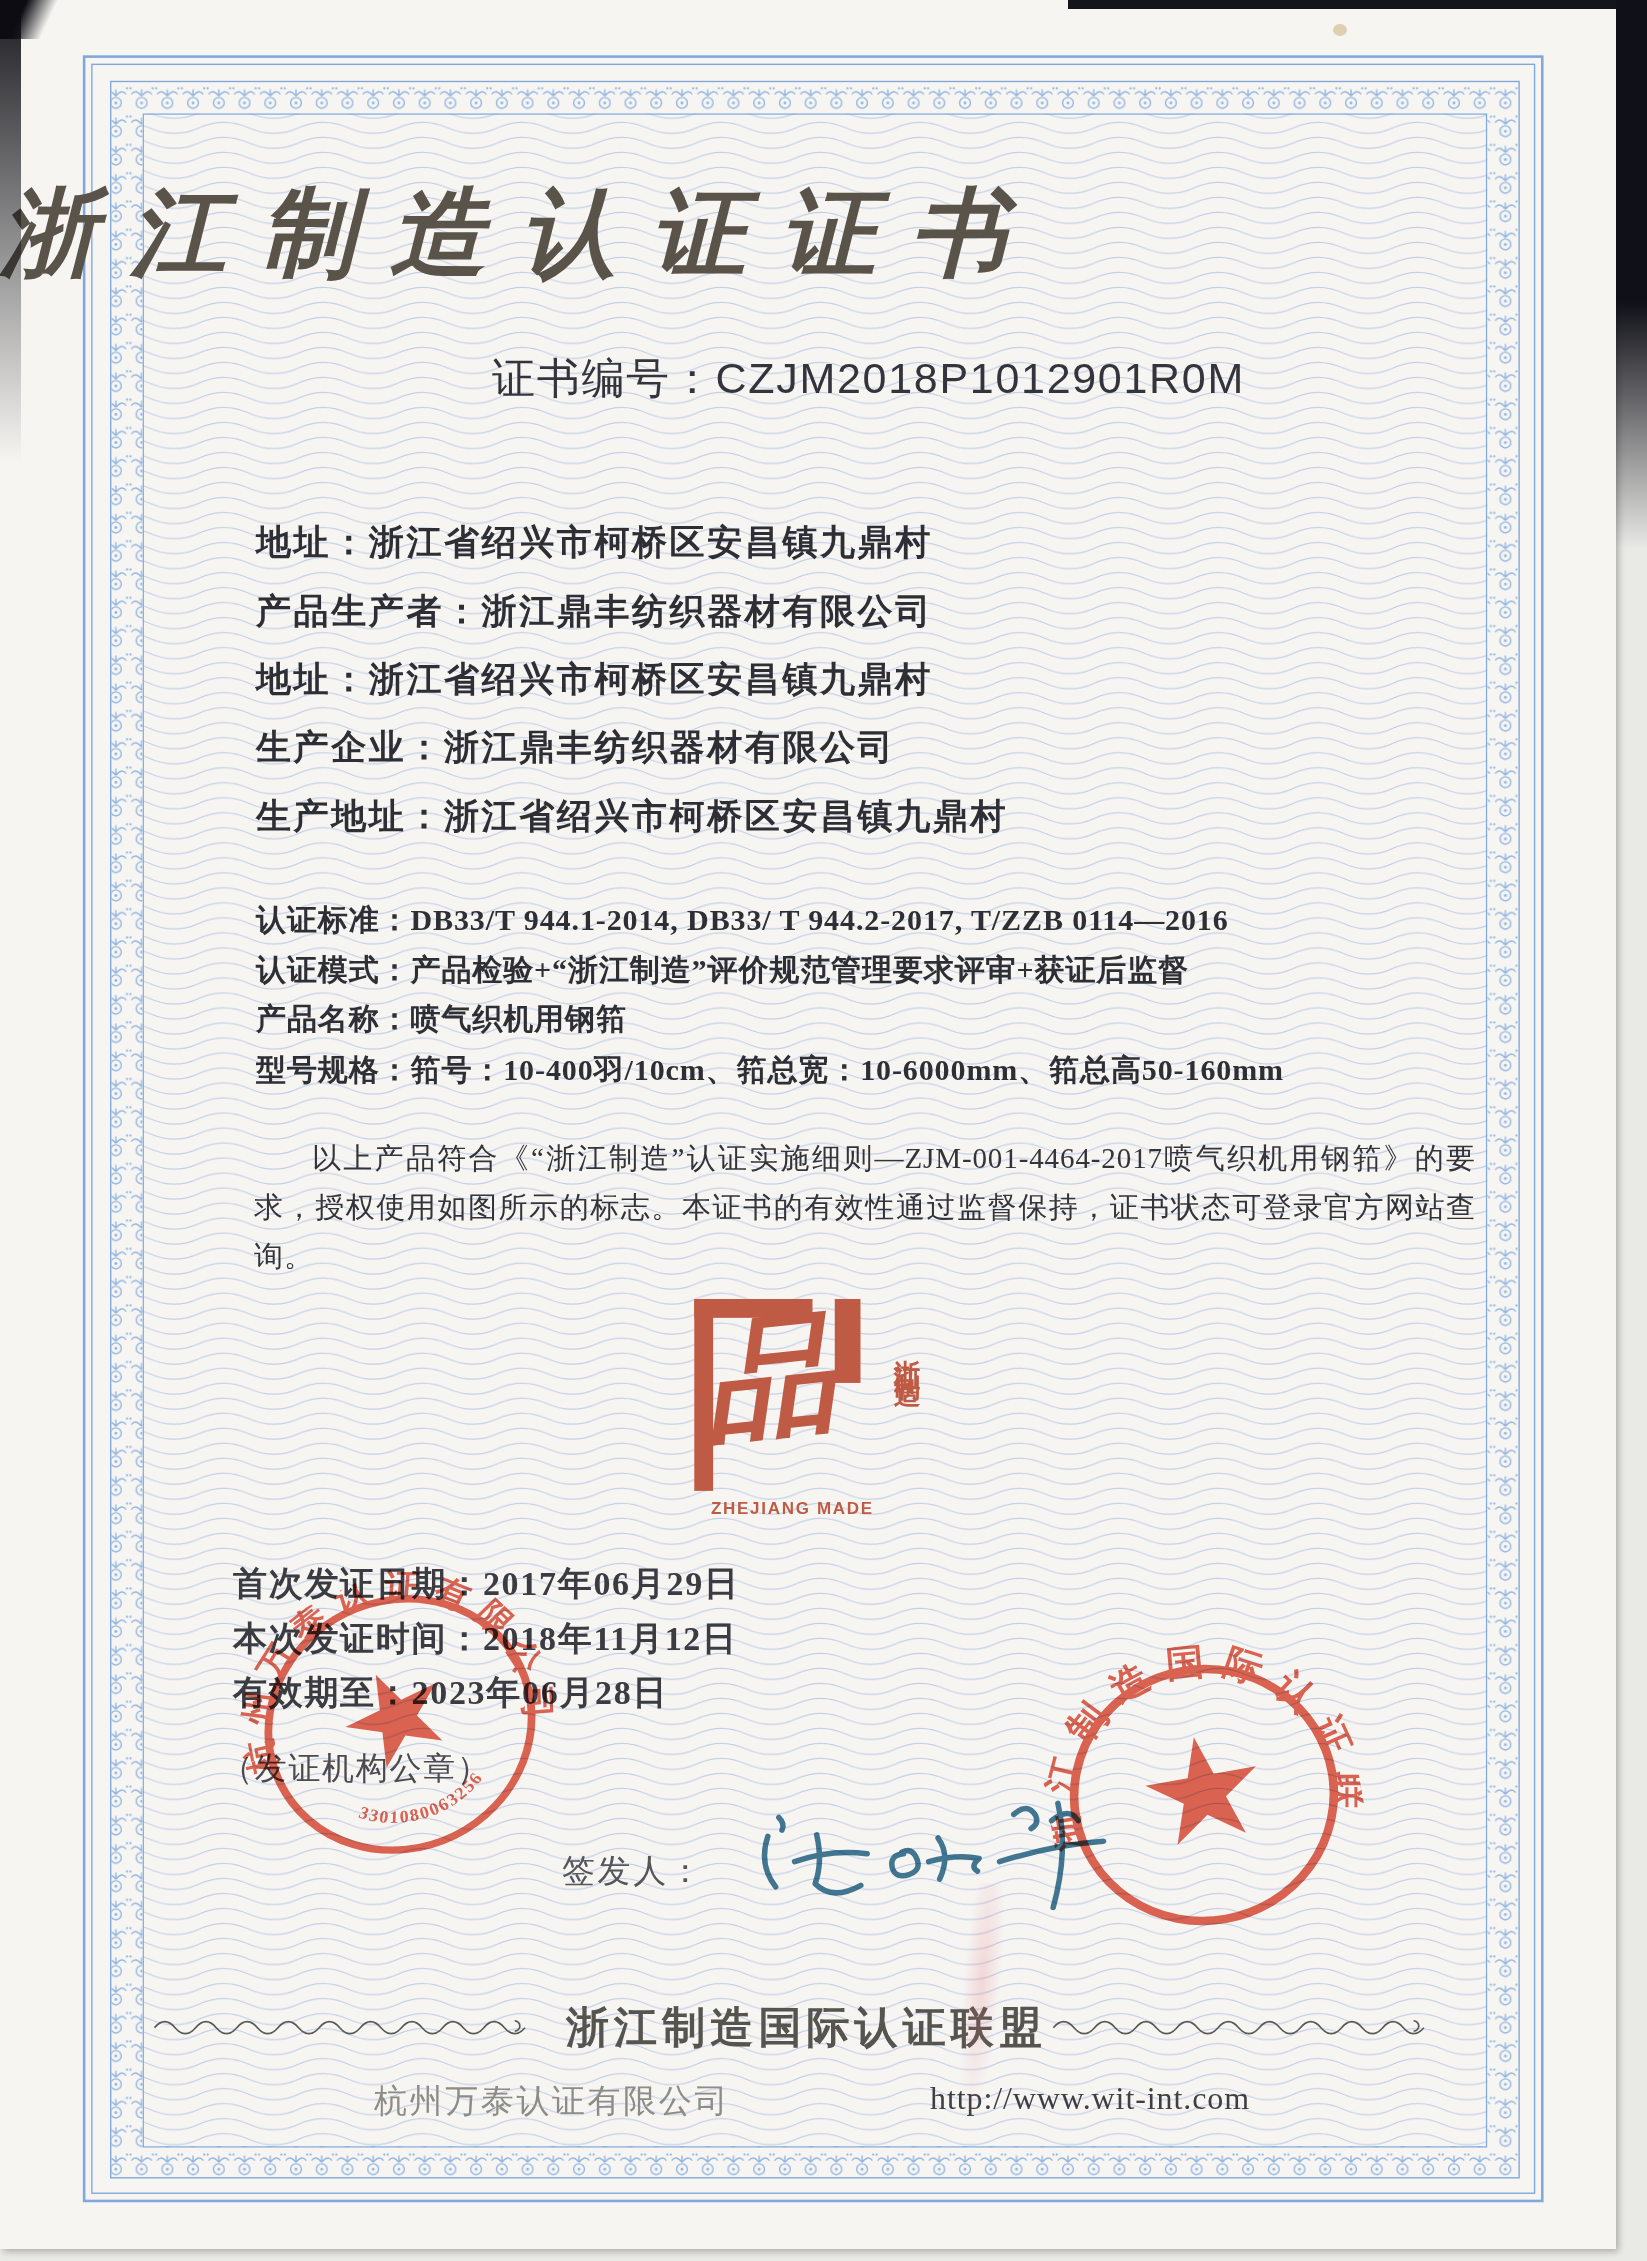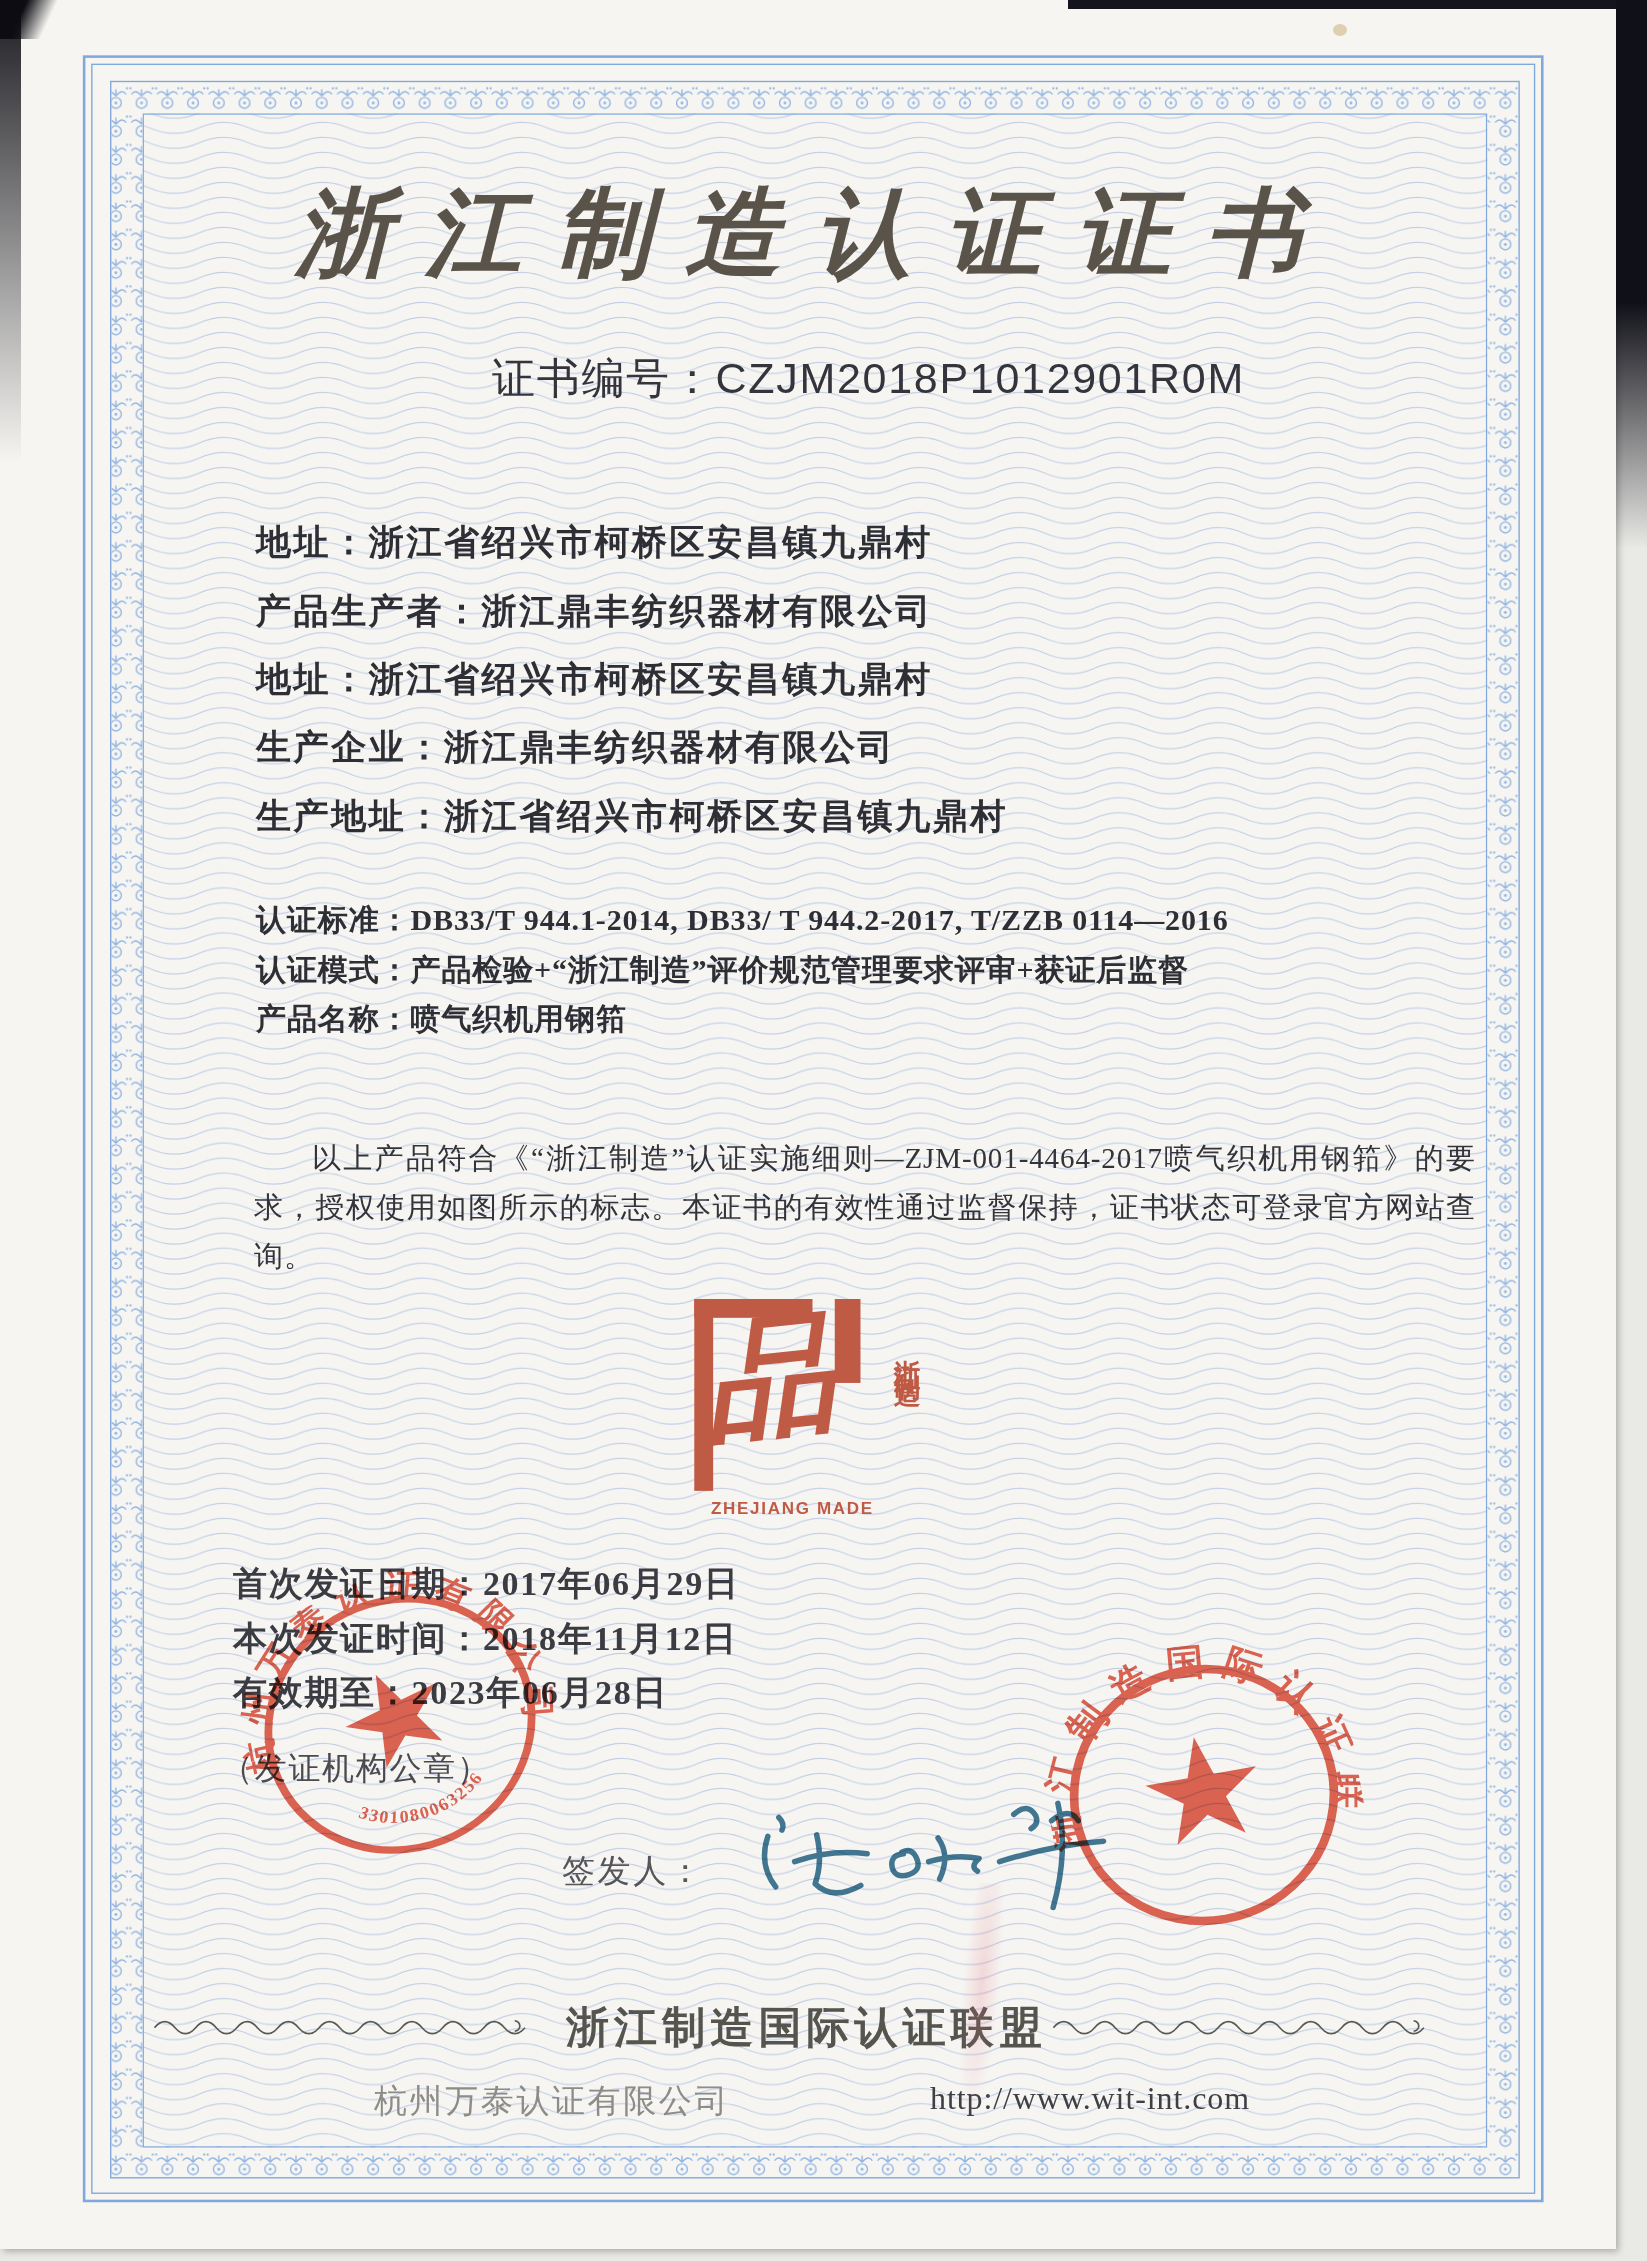--- a/index.html
+++ b/index.html
@@ -3,21 +3,21 @@
 <meta charset="utf-8">
 <style>
   html,body{margin:0;padding:0;}
   .page{position:relative;width:1647px;height:2261px;background:#e9e9e6;overflow:hidden;
         font-family:"Liberation Serif","DejaVu Serif",serif;color:#2f2f36;}
   .paper{position:absolute;left:0;top:0;width:1616px;height:2249px;background:#f6f5f2;
          box-shadow:2.6px 2.6px 6.9px rgba(0,0,0,.28);}
   .abs{position:absolute;}
   .deco{position:absolute;left:0;top:0;z-index:1;}
   
-  .title{left:0;top:170px;width:1630px;text-align:center;font-size:96px;font-weight:bold;
+  .title{left:0;top:170px;width:1630px;text-align:left;font-size:96px;font-weight:bold;
          font-style:italic;letter-spacing:34px;color:#5a5349;z-index:3;}
   .certno{left:0;top:350px;width:1647px;text-align:center;z-index:3;
           font-family:"Liberation Sans","DejaVu Sans",sans-serif;font-size:43px;
           letter-spacing:1.7px;color:#34343c;font-weight:500;margin-left:45px;}
   .infoline{left:256px;font-size:35px;font-weight:bold;color:#2e2e35;letter-spacing:2.6px;
             white-space:nowrap;z-index:3;}
   .specline{left:256px;font-size:30px;font-weight:bold;color:#2e2e35;letter-spacing:0.9px;
             white-space:nowrap;z-index:3;}
   .statement{left:254px;top:1134px;width:1222px;font-size:29px;line-height:49px;color:#33333a;
              text-align:justify;text-indent:2em;letter-spacing:0.9px;z-index:3;}
@@ -104,20 +104,21 @@
 
   <div class="abs infoline" style="top:519px"><span>地址：</span><span>浙江省绍兴市柯桥区安昌镇九鼎村</span></div>
   <div class="abs infoline" style="top:588px"><span>产品生产者：</span><span>浙江鼎丰纺织器材有限公司</span></div>
   <div class="abs infoline" style="top:656px"><span>地址：</span><span>浙江省绍兴市柯桥区安昌镇九鼎村</span></div>
   <div class="abs infoline" style="top:724px"><span>生产企业：</span><span>浙江鼎丰纺织器材有限公司</span></div>
   <div class="abs infoline" style="top:793px"><span>生产地址：</span><span>浙江省绍兴市柯桥区安昌镇九鼎村</span></div>
 
   <div class="abs specline" style="top:900px"><span>认证标准：</span><span>DB33/T 944.1-2014, DB33/ T 944.2-2017, T/ZZB 0114—2016</span></div>
   <div class="abs specline" style="top:999px"><span>产品名称：</span><span>喷气织机用钢筘</span></div>
   <div class="abs specline" style="top:950px"><span>认证模式：</span><span>产品检验+“浙江制造”评价规范管理要求评审+获证后监督</span></div>
+  <div class="abs specline" style="top:1050px"><span>型号规格：</span><span>筘号：10-400羽/10cm、筘总宽：10-6000mm、筘总高50-160mm</span></div>
 
   <div class="abs statement">以上产品符合《“浙江制造”认证实施细则—ZJM-001-4464-2017喷气织机用钢筘》的要求，授权使用如图所示的标志。本证书的有效性通过监督保持，证书状态可登录官方网站查询。</div>
 
   <div class="abs logo">
     <svg width="249" height="233" viewBox="0 0 290 272">
       <g fill="#bf5a44">
         <rect x="14" y="14" width="138" height="22"></rect>
         <rect x="14" y="14" width="22" height="224"></rect>
         <rect x="178" y="14" width="30" height="98"></rect>
       </g>

